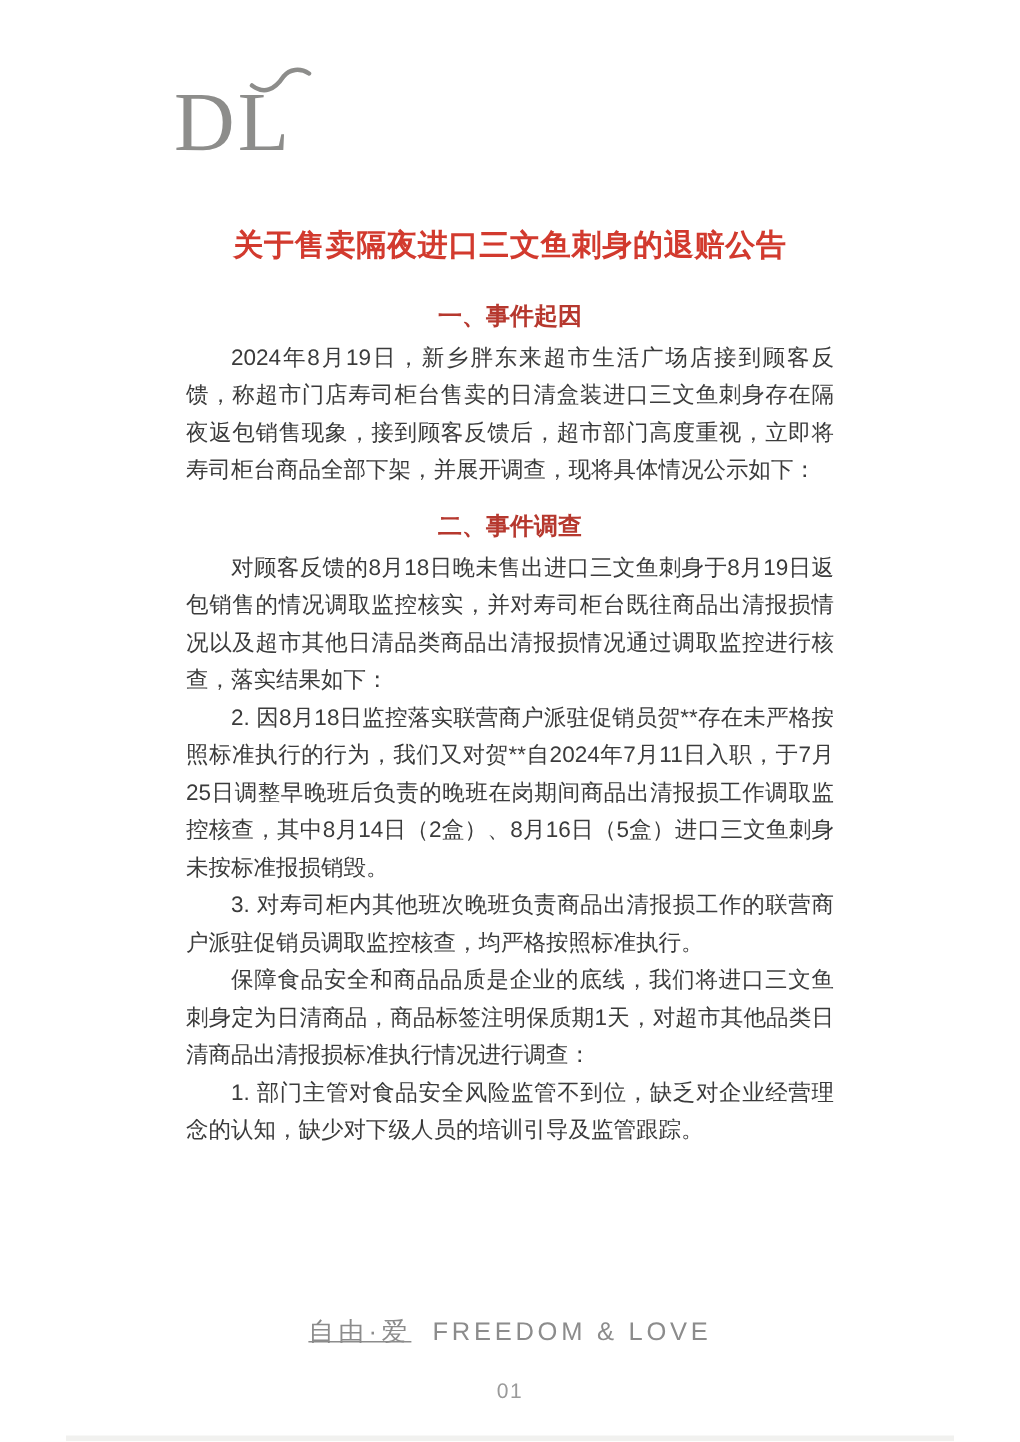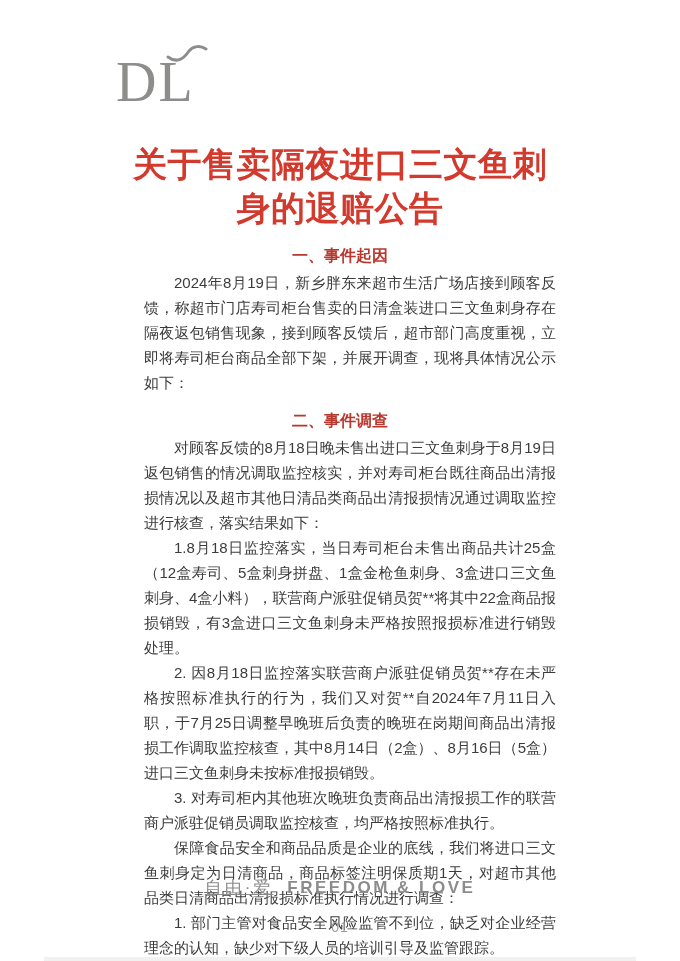--- a/index.html
+++ b/index.html
@@ -42,21 +42,21 @@
     position: absolute;
     top: -5px;
     left: 50px;
     width: 42px;
     height: 20px;
   }
   
   .doc-title {
     margin-top: 26px;
     text-align: center;
-    font-size: 34px;
+    font-size: 20px;
     line-height: 44px;
     font-weight: bold;
     letter-spacing: 0.5px;
     color: var(--title-red);
   }
   
   .content { margin-top: 6px; }
   .section-heading {
     margin: 15px 0 4px 0;
     font-size: 16px;
@@ -64,35 +64,34 @@
     font-weight: bold;
     color: var(--heading-red);
     text-align: center;
   }
   .section p {
     font-size: 15px;
     line-height: 25px;
     text-align: justify;
     text-indent: 2em;
     color: var(--body-text);
-    margin-left: 20px;
   }
   
   .footer-slogan {
     position: absolute;
     left: 0;
     right: 0;
     bottom: 62px;
     text-align: center;
     color: var(--muted-gray);
     font-size: 17px;
     letter-spacing: 1px;
   }
   .footer-slogan .zh { letter-spacing: 3px; margin-right: 14px; text-decoration: underline; }
-  .footer-slogan .en { letter-spacing: 2.5px; font-weight: bold; }
+  .footer-slogan .en { letter-spacing: 2.5px; }
   .page-number {
     position: absolute;
     left: 0;
     right: 0;
     bottom: 26px;
     text-align: center;
     color: #9a9a9a;
     font-size: 14px;
     letter-spacing: 1px;
   }
@@ -122,21 +121,20 @@
   <div class="content">
 
     <div class="section">
       <h2 class="section-heading">一、事件起因</h2>
       <p>2024年8月19日，新乡胖东来超市生活广场店接到顾客反馈，称超市门店寿司柜台售卖的日清盒装进口三文鱼刺身存在隔夜返包销售现象，接到顾客反馈后，超市部门高度重视，立即将寿司柜台商品全部下架，并展开调查，现将具体情况公示如下：</p>
     </div>
 
     <div class="section">
       <h2 class="section-heading">二、事件调查</h2>
       <p>对顾客反馈的8月18日晚未售出进口三文鱼刺身于8月19日返包销售的情况调取监控核实，并对寿司柜台既往商品出清报损情况以及超市其他日清品类商品出清报损情况通过调取监控进行核查，落实结果如下：</p>
-      <p>1.8月18日监控落实，当日寿司柜台未售出商品共计25盒（12盒寿司、5盒刺身拼盘、1盒金枪鱼刺身、3盒进口三文鱼刺身、4盒小料），联营商户派驻促销员贺**将其中22盒商品报损销毁，有3盒进口三文鱼刺身未严格按照报损标准进行销毁处理。</p>
       <p>2. 因8月18日监控落实联营商户派驻促销员贺**存在未严格按照标准执行的行为，我们又对贺**自2024年7月11日入职，于7月25日调整早晚班后负责的晚班在岗期间商品出清报损工作调取监控核查，其中8月14日（2盒）、8月16日（5盒）进口三文鱼刺身未按标准报损销毁。</p>
       <p>3. 对寿司柜内其他班次晚班负责商品出清报损工作的联营商户派驻促销员调取监控核查，均严格按照标准执行。</p>
     </div>
 
     <div class="section">
       <p>保障食品安全和商品品质是企业的底线，我们将进口三文鱼刺身定为日清商品，商品标签注明保质期1天，对超市其他品类日清商品出清报损标准执行情况进行调查：</p>
       <p>1. 部门主管对食品安全风险监管不到位，缺乏对企业经营理念的认知，缺少对下级人员的培训引导及监管跟踪。</p>
     </div>
 
   </div>

